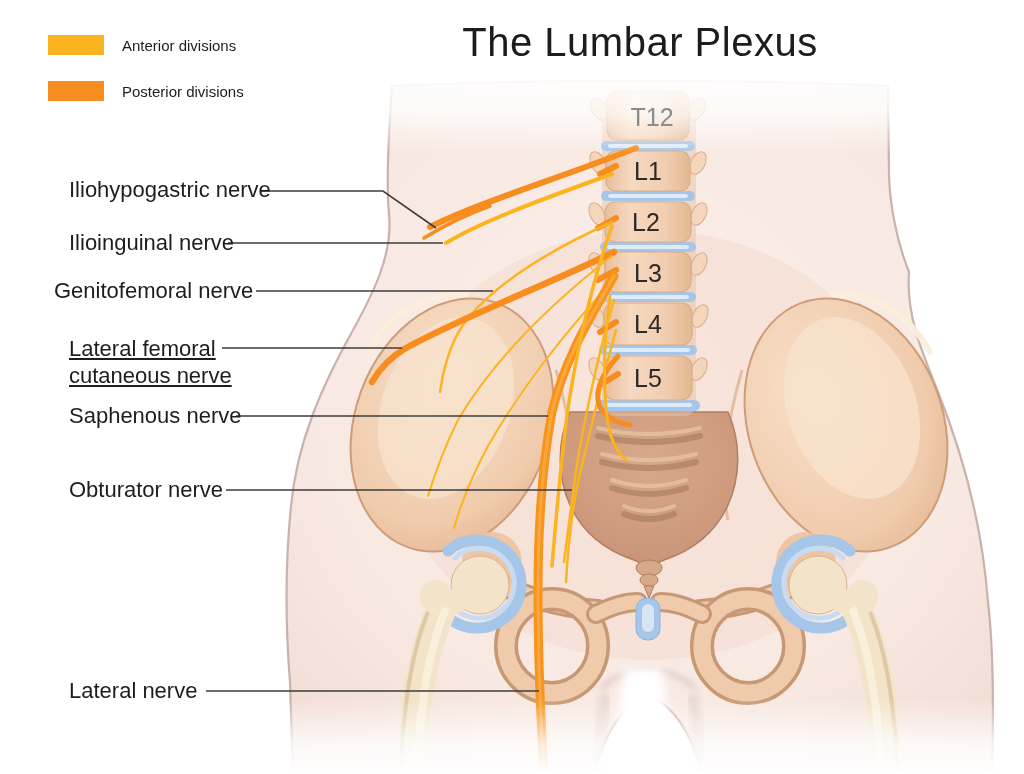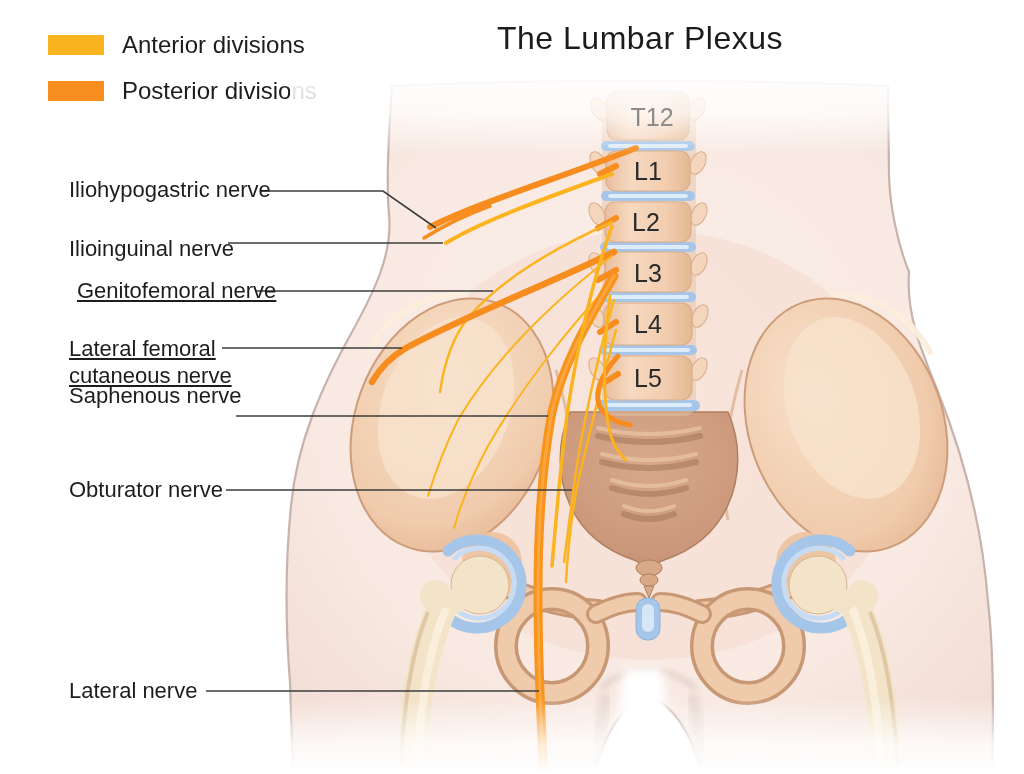--- a/index.html
+++ b/index.html
@@ -2,27 +2,27 @@
 <html><head>
 <meta charset="utf-8">
 <style>
   html,body{margin:0;padding:0;background:#ffffff;}
   .stage{
     position:relative;width:1024px;height:774px;background:#ffffff;
     overflow:hidden;font-family:"Liberation Sans",sans-serif;
   }
   .title{
     position:absolute;left:350px;top:20px;width:580px;margin:0;
-    text-align:center;font-size:32px;font-weight:normal;color:#1c1c1c;
+    text-align:center;font-size:40px;font-weight:normal;color:#1c1c1c;
     letter-spacing:0.5px;
   }
   .legend{position:absolute;left:48px;top:34px;}
   .legend-row{display:flex;align-items:center;height:22px;margin-bottom:24px;}
   .legend-row svg{display:block;margin-right:18px;}
-  .legend-label{font-size:24px;color:#1d1d1d;white-space:nowrap;}
+  .legend-label{font-size:15px;color:#1d1d1d;white-space:nowrap;}
   .nerve-label{
     position:absolute;font-size:22px;line-height:27px;color:#1d1d1d;
     white-space:nowrap;
     margin-left:24px;
   }
   .nerve-label.wrap{white-space:normal;width:180px;text-decoration:underline;}
   .art{position:absolute;left:0;top:0;}
 </style>
 </head>
 <body>
@@ -265,20 +265,20 @@
       <path d="M228,243 L443,243"></path>
       <path d="M256,291 L493,291"></path>
       <path d="M222,348 L402,348"></path>
       <path d="M236,416 L548,416"></path>
       <path d="M226,490 L572,490"></path>
       <path d="M206,691 L539,691"></path>
     </g>
   </svg>
 
   <div class="nerve-label" style="left:45px;top:176px;">Iliohypogastric nerve</div>
-  <div class="nerve-label" style="left:45px;top:235px;">Ilioinguinal nerve</div>
-  <div class="nerve-label" style="left:53px;top:277px;text-decoration:underline;">Genitofemoral nerve</div>
+  <div class="nerve-label" style="left:45px;top:229px;">Ilioinguinal nerve</div>
+  <div class="nerve-label" style="left:30px;top:277px;">Genitofemoral nerve</div>
   <div class="nerve-label wrap" style="left:45px;top:335px;">Lateral femoral cutaneous nerve</div>
-  <div class="nerve-label" style="left:45px;top:382px;">Saphenous nerve</div>
+  <div class="nerve-label" style="left:45px;top:402px;">Saphenous nerve</div>
   <div class="nerve-label" style="left:45px;top:476px;text-align:right;">Obturator nerve</div>
   <div class="nerve-label" style="left:45px;top:677px;">Lateral nerve</div>
 
 </div>
 
 </body></html>

